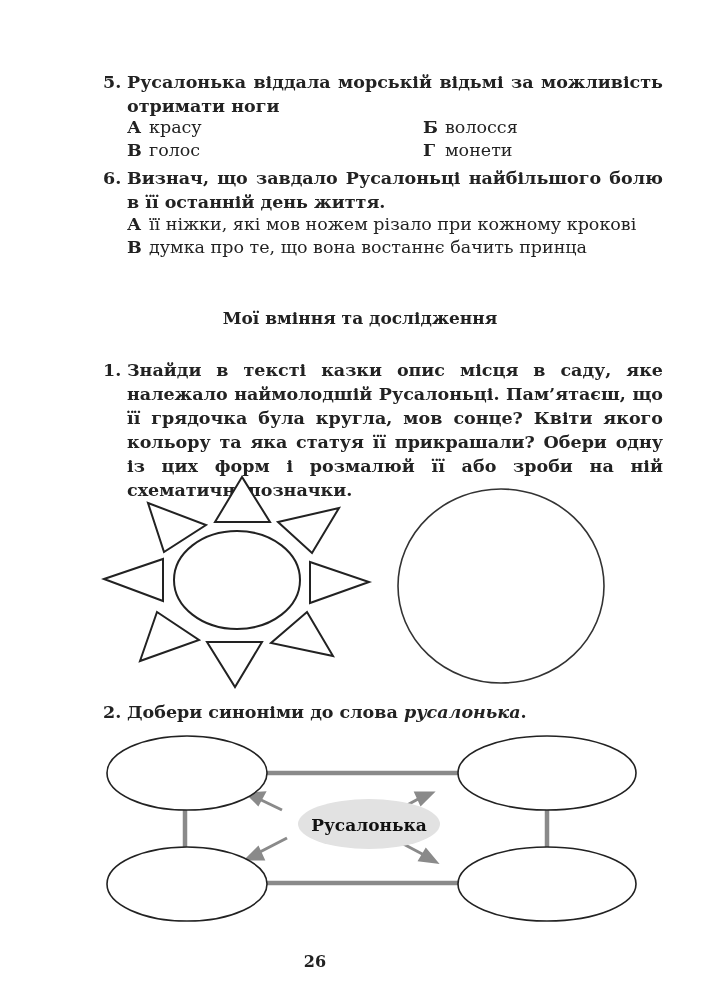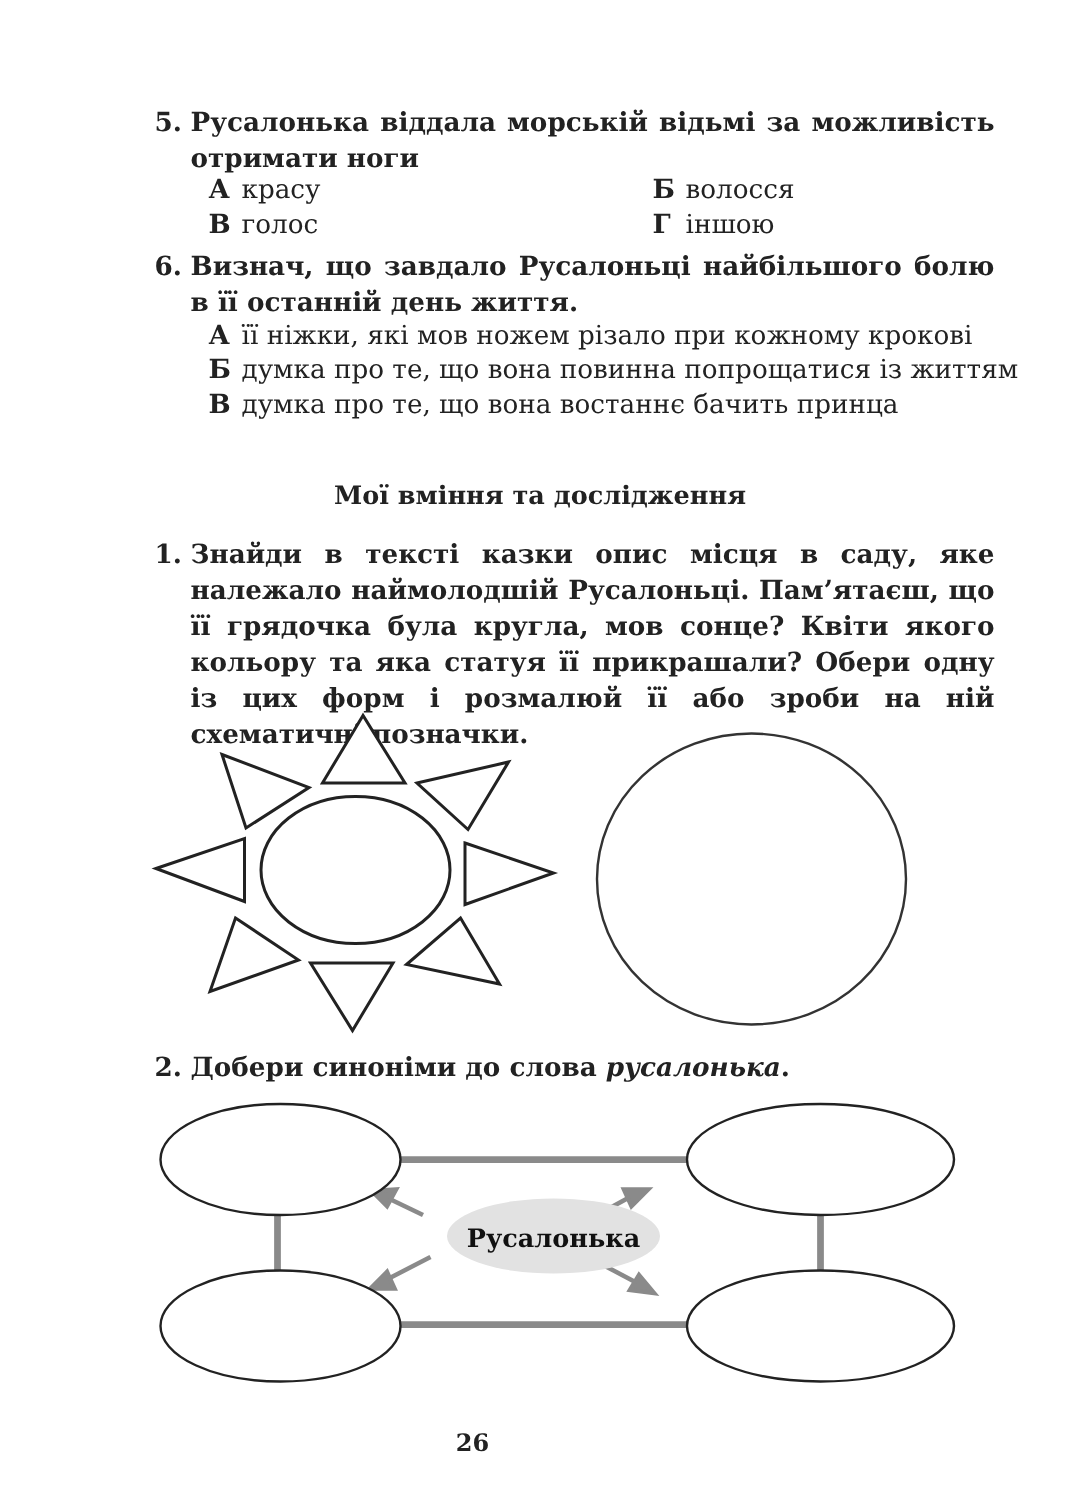--- a/index.html
+++ b/index.html
@@ -4,55 +4,54 @@
   <style>
     html, body { margin: 0; padding: 0; }
     body {
       width: 720px; height: 1000px; background: #ffffff; position: relative; overflow: hidden;
       font-family: "DejaVu Serif", "Liberation Serif", serif; color: #222222;
     }
     .page { position: absolute; left: 0; top: 0; width: 720px; height: 1000px; }
     .q { position: absolute; left: 103px; width: 560px; font-size: 17.5px; line-height: 24px; }
     .q .num { position: absolute; left: 0; top: 0; font-weight: bold; }
     .q .text { display: block; padding-left: 24px; text-align: justify; font-weight: bold; }
-    .opts { position: absolute; left: 139px; font-size: 17.5px; line-height: 23px; }
+    .opts { position: absolute; left: 127px; font-size: 17.5px; line-height: 23px; }
     .opt { position: relative; white-space: nowrap; }
     .opt .letter { font-weight: bold; display: inline-block; width: 22px; }
     .grid2 { display: grid; grid-template-columns: 296px 200px; }
     .section-title {
-      position: absolute; left: 0; width: 720px; top: 321px; text-align: center;
+      position: absolute; left: 0; width: 720px; top: 308px; text-align: center;
       font-weight: bold; font-size: 17px;
     }
     .page-num { position: absolute; left: 0; width: 630px; top: 952px; text-align: center; font-weight: bold; font-size: 16px; }
     svg { position: absolute; left: 0; top: 0; }
     .it { font-style: italic; }
   </style>
 </head>
 <body>
 
 <div class="page">
 
   <div class="q" style="top:70px;">
     <span class="num">5.</span>
     <span class="text">Русалонька віддала морській відьмі за можливість отримати ноги</span>
   </div>
   <div class="opts grid2" style="top:116px;">
     <div class="opt"><span class="letter">А</span><span>красу</span></div>
     <div class="opt"><span class="letter">Б</span><span>волосся</span></div>
     <div class="opt"><span class="letter">В</span><span>голос</span></div>
-    <div class="opt"><span class="letter">Г</span><span>іншою</span></div>
+    <div class="opt"><span class="letter">Г</span><span>монети</span></div>
   </div>
 
   <div class="q" style="top:166px;">
     <span class="num">6.</span>
     <span class="text">Визнач, що завдало Русалоньці найбільшого болю в її останній день життя.</span>
   </div>
   <div class="opts" style="top:213px;">
     <div class="opt"><span class="letter">А</span><span>її ніжки, які мов ножем різало при кожному крокові</span></div>
-    <div class="opt"><span class="letter">Б</span><span>думка про те, що вона повинна попрощатися із життям</span></div>
     <div class="opt"><span class="letter">В</span><span>думка про те, що вона востаннє бачить принца</span></div>
   </div>
 
   <div class="section-title">Мої вміння та дослідження</div>
 
   <div class="q" style="top:358px;">
     <span class="num">1.</span>
     <span class="text">Знайди в тексті казки опис місця в саду, яке належало наймолодшій Русалоньці. Пам’ятаєш, що її грядочка була кругла, мов сонце? Квіти якого кольору та яка статуя її прикрашали? Обери одну із цих форм і розмалюй її або зроби на ній схематичні позначки.</span>
   </div>
 

